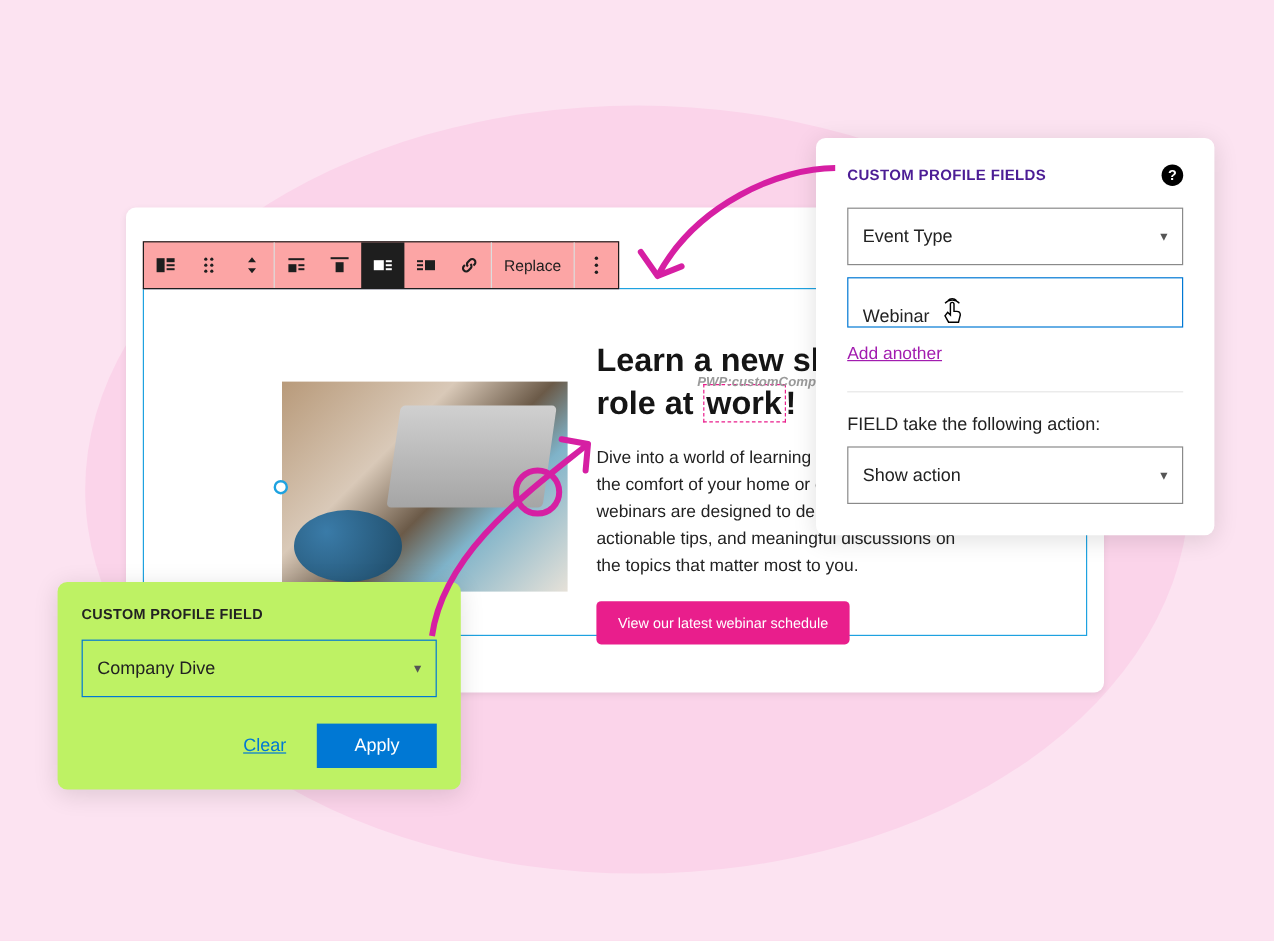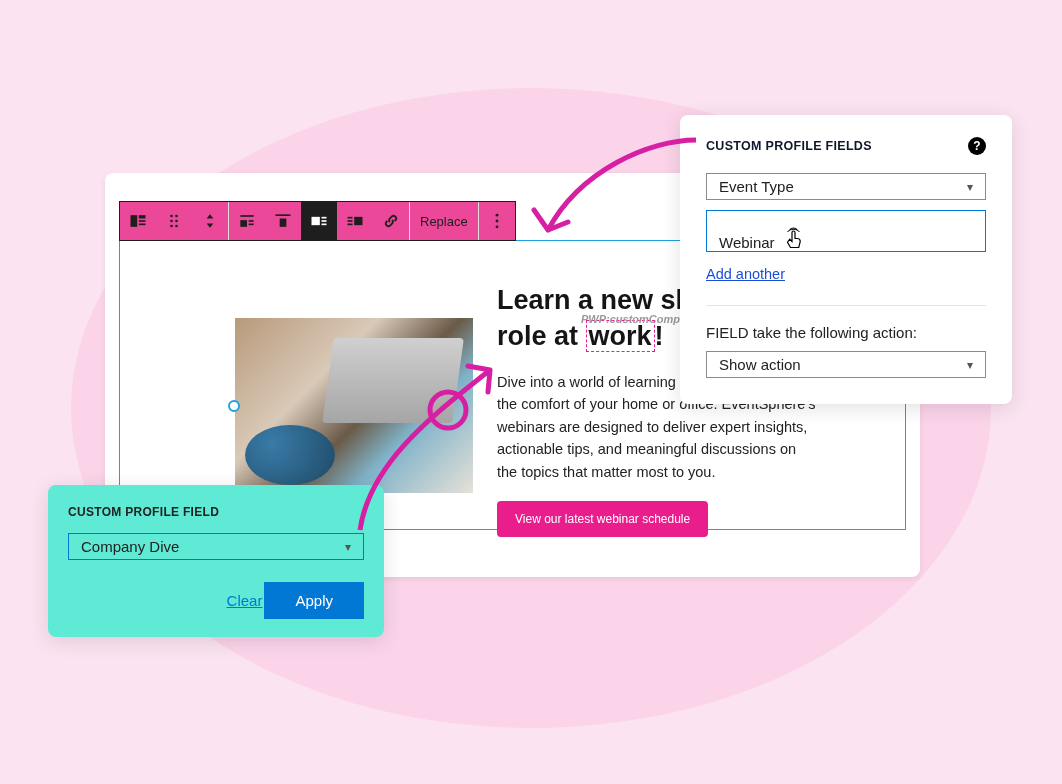--- a/index.html
+++ b/index.html
@@ -29,21 +29,21 @@
     box-shadow: 0 2px 6px rgba(0,0,0,0.08);
   }
 
   
   .toolbar {
     position: absolute;
     left: 14px; top: 28px;
     display: flex;
     height: 40px;
     border: 1px solid #1e1e1e;
-    background: #ec4899;
+    background: #fca5a5;
     z-index: 3;
   }
   .toolbar-group { display: flex; border-right: 1px solid #ddd; }
   .toolbar-group:last-child { border-right: none; }
   .tb-btn {
     width: 36px; height: 38px;
     display: flex; align-items: center; justify-content: center;
     color: #1e1e1e;
     cursor: pointer;
     font-size: 14px;
@@ -157,52 +157,52 @@
     display: flex; align-items: center; justify-content: center;
     font-size: 16px;
     z-index: 4;
   }
 
   
   .popup-left {
     position: absolute;
     left: 48px; top: 485px;
     width: 336px;
-    background: #5eead4;
+    background: #bef264;
     border-radius: 8px;
     box-shadow: 0 4px 20px rgba(0,0,0,0.12);
     padding: 20px 20px 18px 20px;
     z-index: 5;
   }
   .popup-left-title {
     font-size: 12px;
     font-weight: 600;
     letter-spacing: 0.3px;
     color: #222;
     margin-bottom: 14px;
   }
   .select-field {
     width: 100%;
-    height: 27px;
+    height: 48px;
     border: 1.5px solid #0078d4;
     padding: 0 12px;
     display: flex;
     align-items: center;
     justify-content: space-between;
     font-size: 15px;
     color: #222;
     cursor: pointer;
   }
   .select-field.plain { border-color: #8a8a8a; }
   .select-chevron { font-size: 12px; color: #555; }
   .popup-left-actions {
     display: flex;
     justify-content: flex-end;
     align-items: center;
-    gap: 2px;
+    gap: 26px;
     margin-top: 22px;
   }
   .link-btn {
     color: #0078d4;
     text-decoration: underline;
     font-size: 15px;
     cursor: pointer;
   }
   .primary-btn {
     background: #0078d4;
@@ -228,21 +228,21 @@
   .popup-right-header {
     display: flex;
     justify-content: space-between;
     align-items: center;
     margin-bottom: 18px;
   }
   .popup-right-title {
     font-size: 12.5px;
     font-weight: 700;
     letter-spacing: 0.3px;
-    color: #0f172a;
+    color: #4c1d95;
   }
   .help-icon {
     width: 18px; height: 18px;
     background: #000;
     color: #fff;
     border-radius: 50%;
     display: flex; align-items: center; justify-content: center;
     font-size: 12px; font-weight: 700;
     cursor: pointer;
   }
@@ -263,21 +263,21 @@
     position: relative;
     margin-top: 10px;
     cursor: text;
   }
   .cursor-icon {
     position: absolute;
     left: 76px; top: 16px;
     width: 24px; height: 26px;
   }
   .pr-addanother {
-    color: #1d4ed8;
+    color: #a21caf;
     text-decoration: underline;
     font-size: 14.5px;
     margin-top: 14px;
     display: inline-block;
     cursor: pointer;
   }
   .pr-divider {
     border: none;
     border-top: 1px solid #e6e6e6;
     margin: 22px 0 18px 0;

